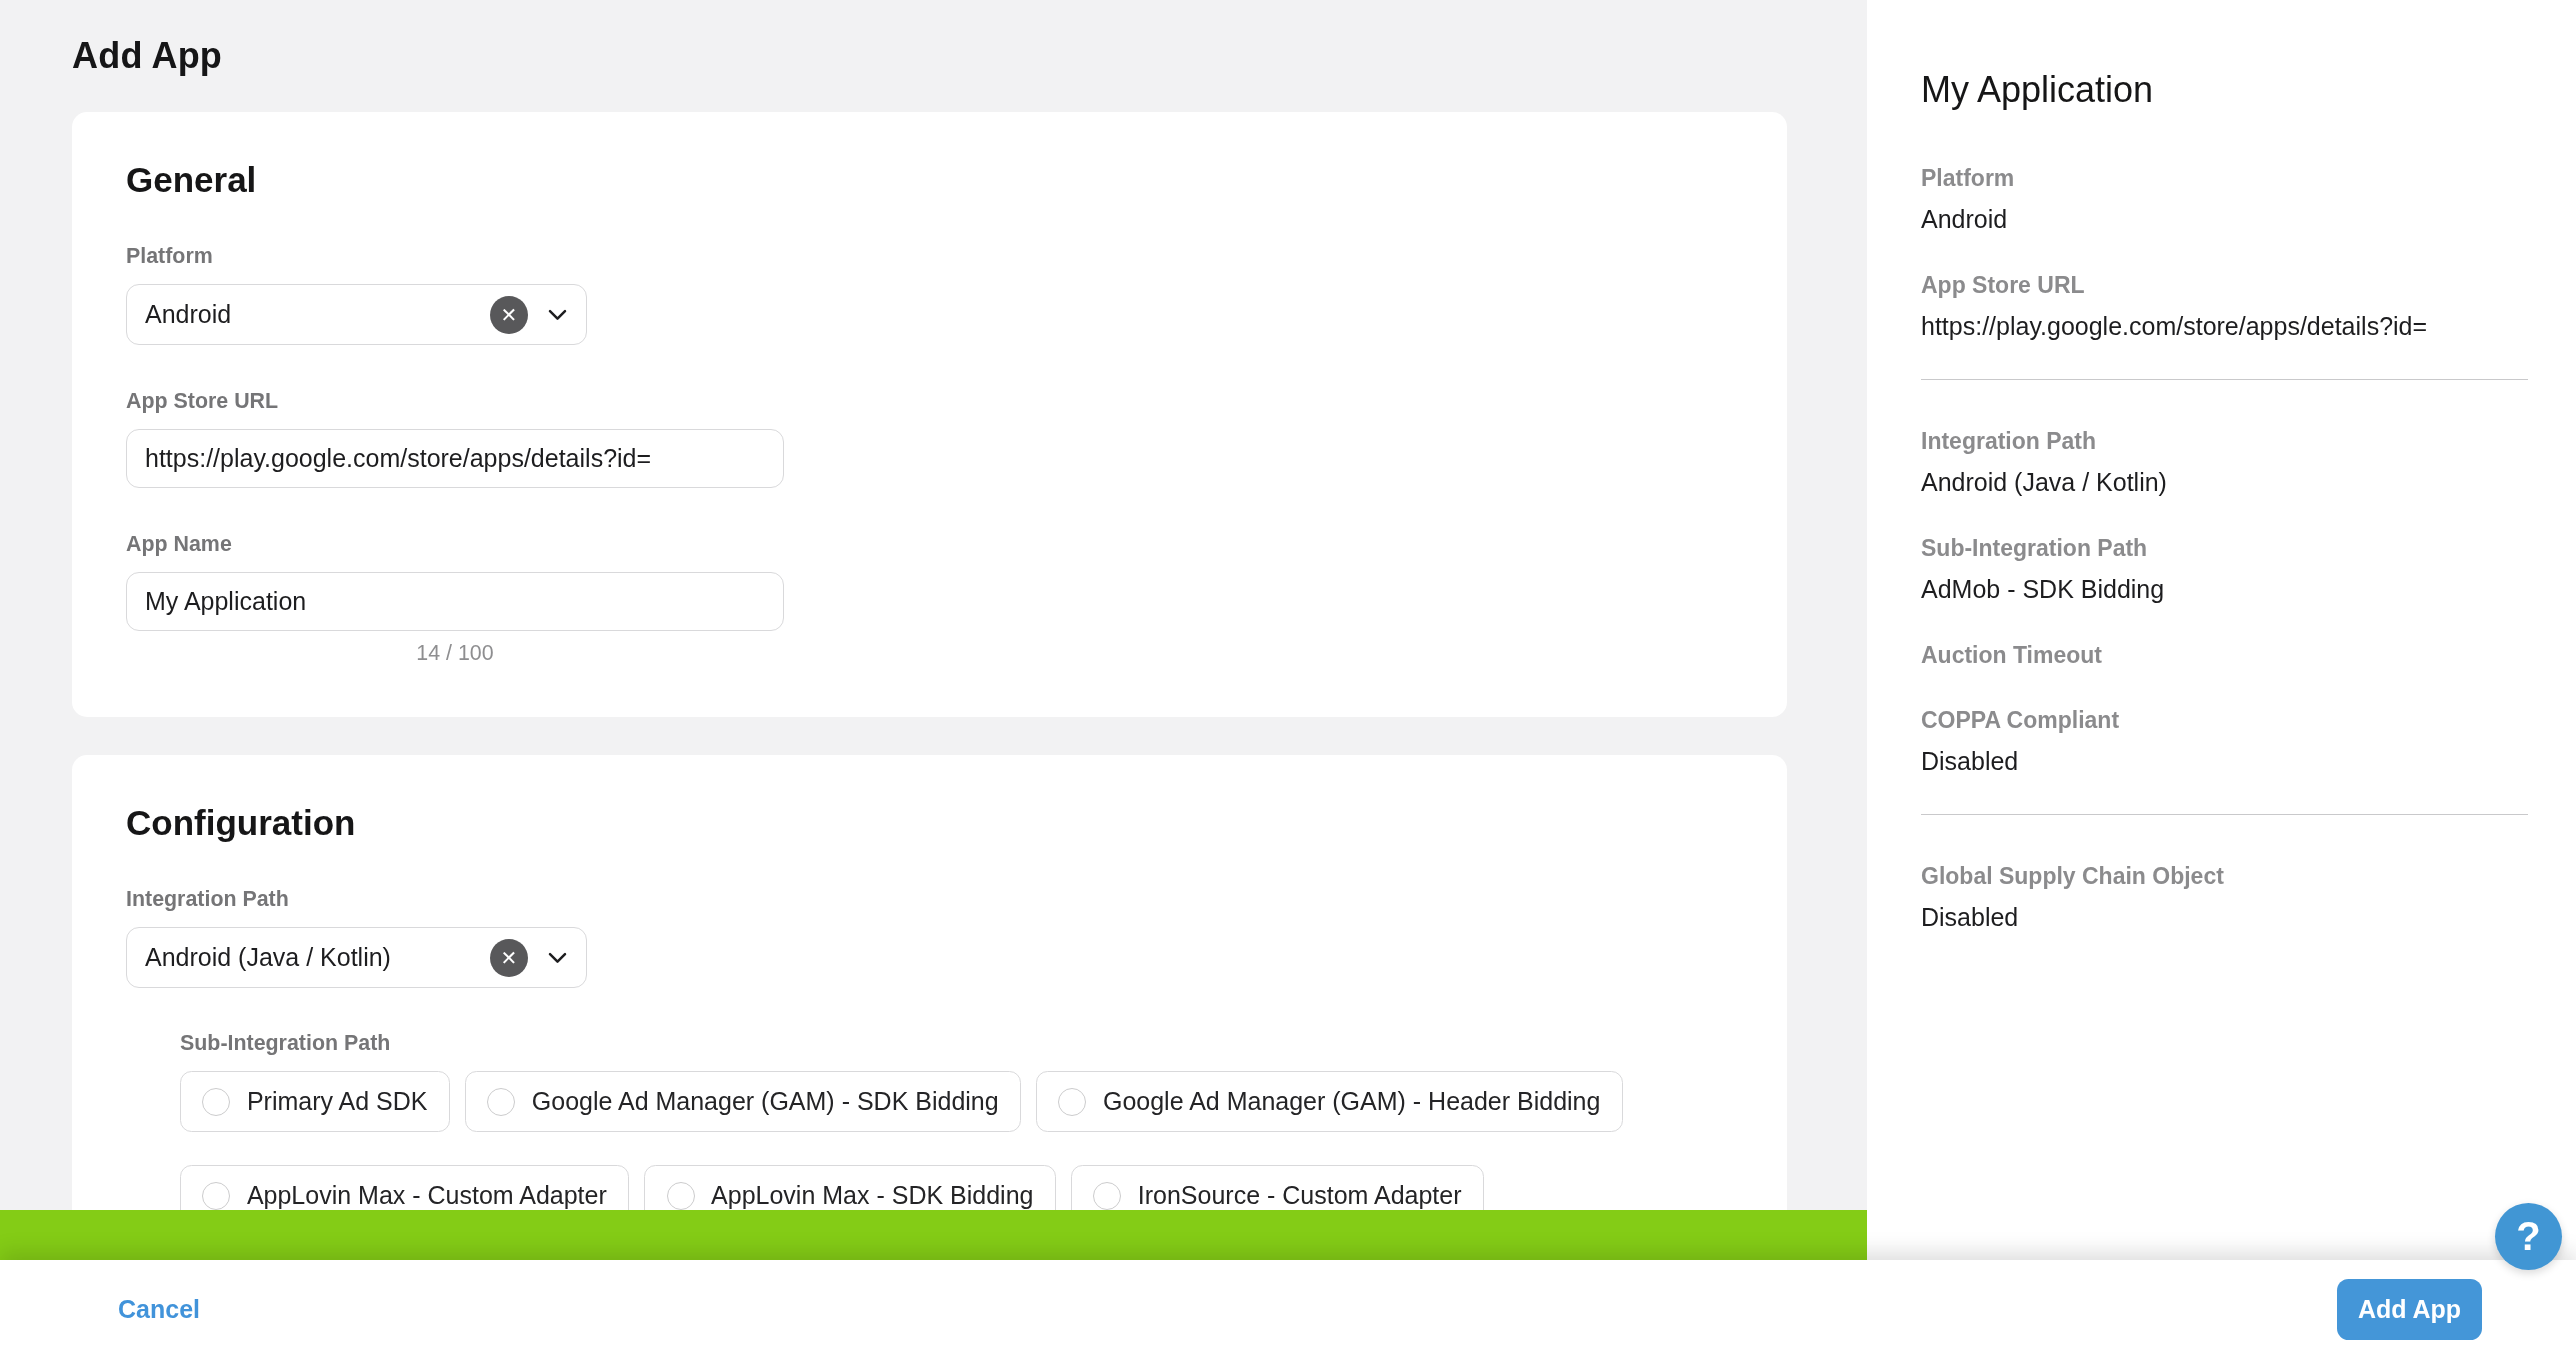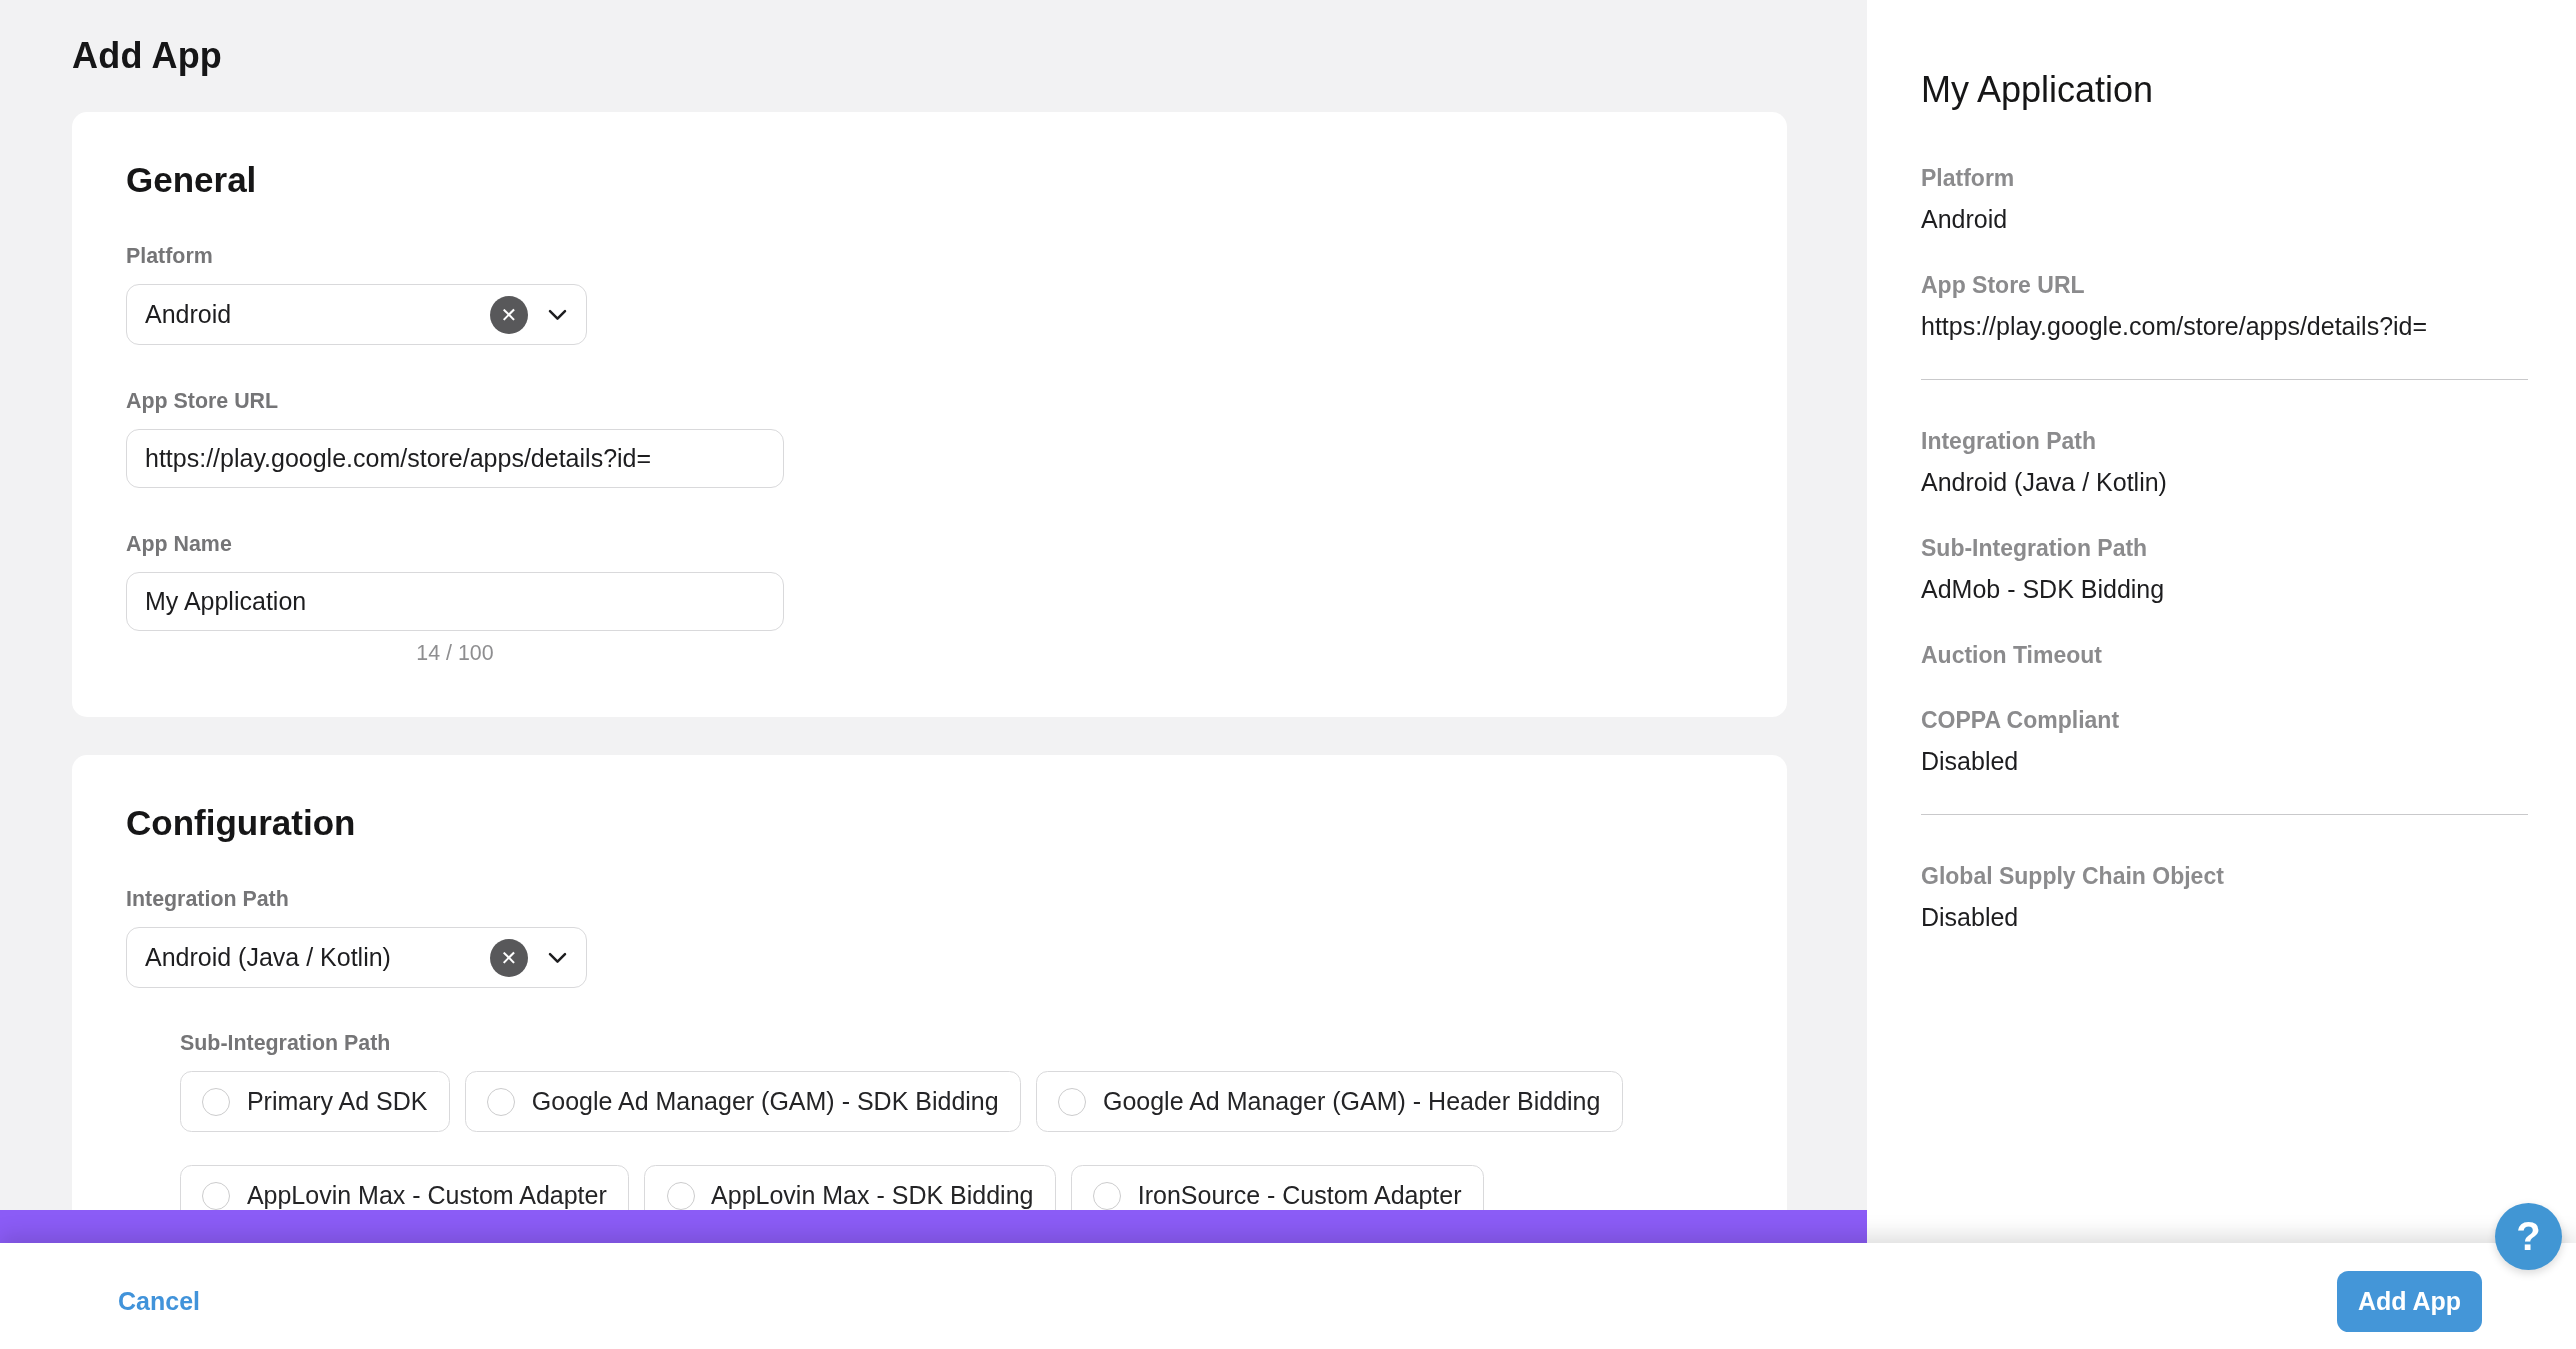--- a/index.html
+++ b/index.html
@@ -1,18 +1,18 @@
 <!DOCTYPE html>
 <html style="font-size:13px"><head>
 <meta charset="utf-8">
 <style>
   * { margin:0; padding:0; box-sizing:border-box; }
   html,body { width:2576px; height:1350px; }
   body { font-family:"Liberation Sans", sans-serif; }
-  .app { position:relative; width:2576px; height:1350px; background:#8b5cf6; overflow:hidden; }
+  .app { position:relative; width:2576px; height:1350px; background:#84cc16; overflow:hidden; }
 
   
   .content { position:absolute; left:0; top:0; width:1867px; height:1210px;
              overflow:hidden; padding:35px 79px 0 72px; background:#f2f2f3; }
   .page-title { font-size:36px; font-weight:700; color:#161617; letter-spacing:0.2px; }
   .page-subtitle { margin-top:11.5px; font-size:23px; color:#2e2e30; }
 
   .card { background:#ffffff; border-radius:15px; width:1715px; padding:48px 54px 51px 54px; }
   .card.general { margin-top:35px; }
   .card.config  { margin-top:38px; padding-bottom:11.5px; }
@@ -48,21 +48,21 @@
   .summary { position:absolute; left:1867px; top:0; width:709px; height:1350px;
              background:#ffffff; padding:69px 48px 0 54px; }
   .summary-title { font-size:36px; font-weight:500; color:#161617; margin-bottom:54px; }
   .s-field { margin-bottom:38px; }
   .s-label { font-size:23px; font-weight:600; color:#8b8b8d; }
   .s-value { margin-top:13px; font-size:25px; color:#1d1d1f; white-space:nowrap;
              overflow:hidden; max-width:607px; }
   .s-divider { border:none; border-top:1.6px solid #c9c9cb; margin:10px 0 48px 0; width:607px; }
 
   
-  .footer { position:absolute; left:0; bottom:0; width:2576px; height:107px; background:#ffffff;
+  .footer { position:absolute; left:0; bottom:0; width:2576px; height:90px; background:#ffffff;
             box-shadow:0 -8.2px 20px rgba(0,0,0,.13); display:flex; align-items:center;
             justify-content:space-between; padding:9px 94px 0 118px; z-index:5; }
   .cancel-link { font-size:25px; font-weight:600; color:#4193da; background:none; border:none;
                  cursor:pointer; font-family:"Liberation Sans", sans-serif; }
   .submit-btn { width:145px; height:61px; border:none; border-radius:11.5px; background:#4496d8;
                 color:#ffffff; font-size:25px; font-weight:600; cursor:pointer;
                 font-family:"Liberation Sans", sans-serif; }
 
   .help-btn { position:absolute; left:2495px; top:1203px; width:67px; height:67px;
               border-radius:50%; background:#4196d4; border:none; color:#ffffff;

